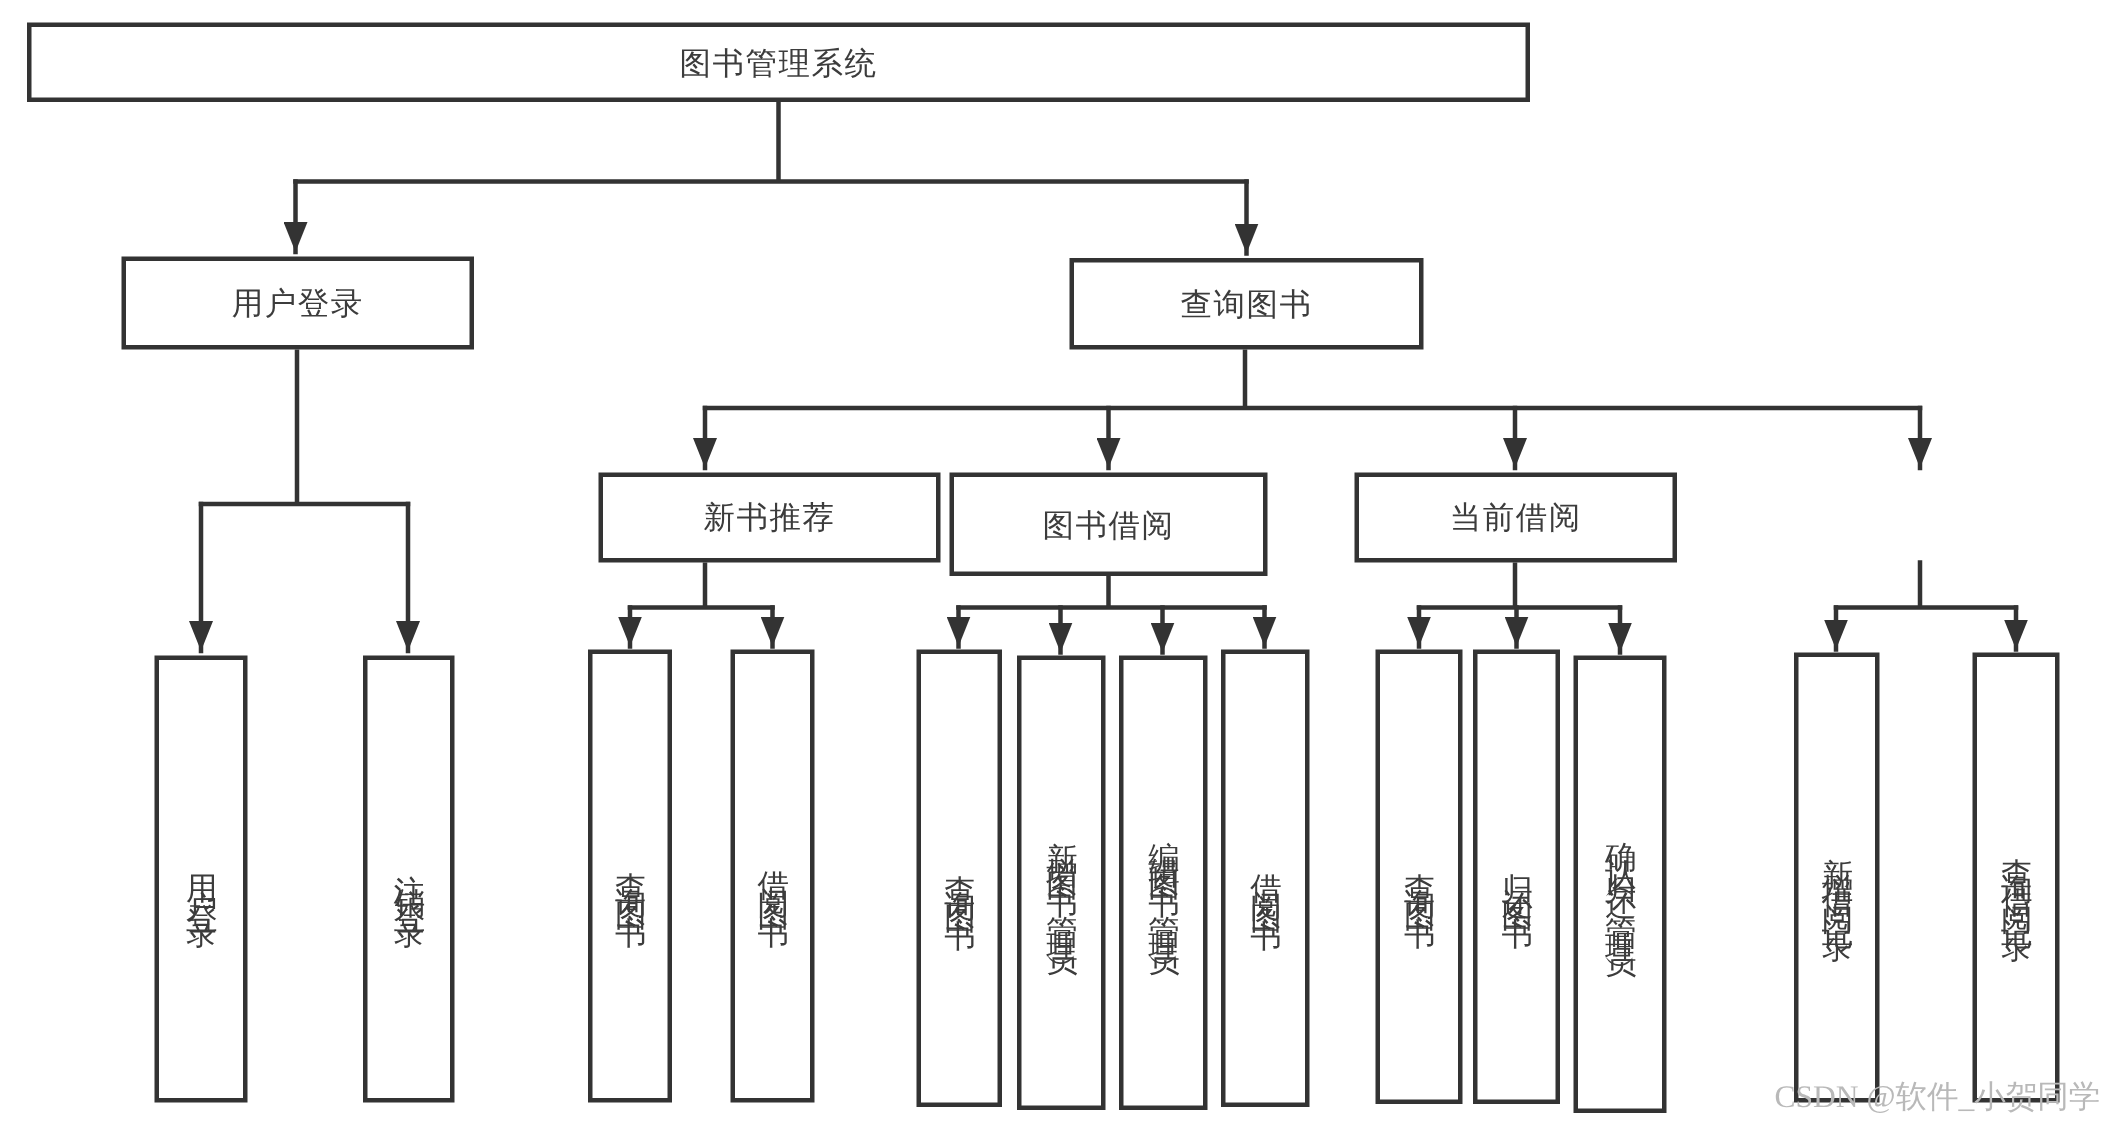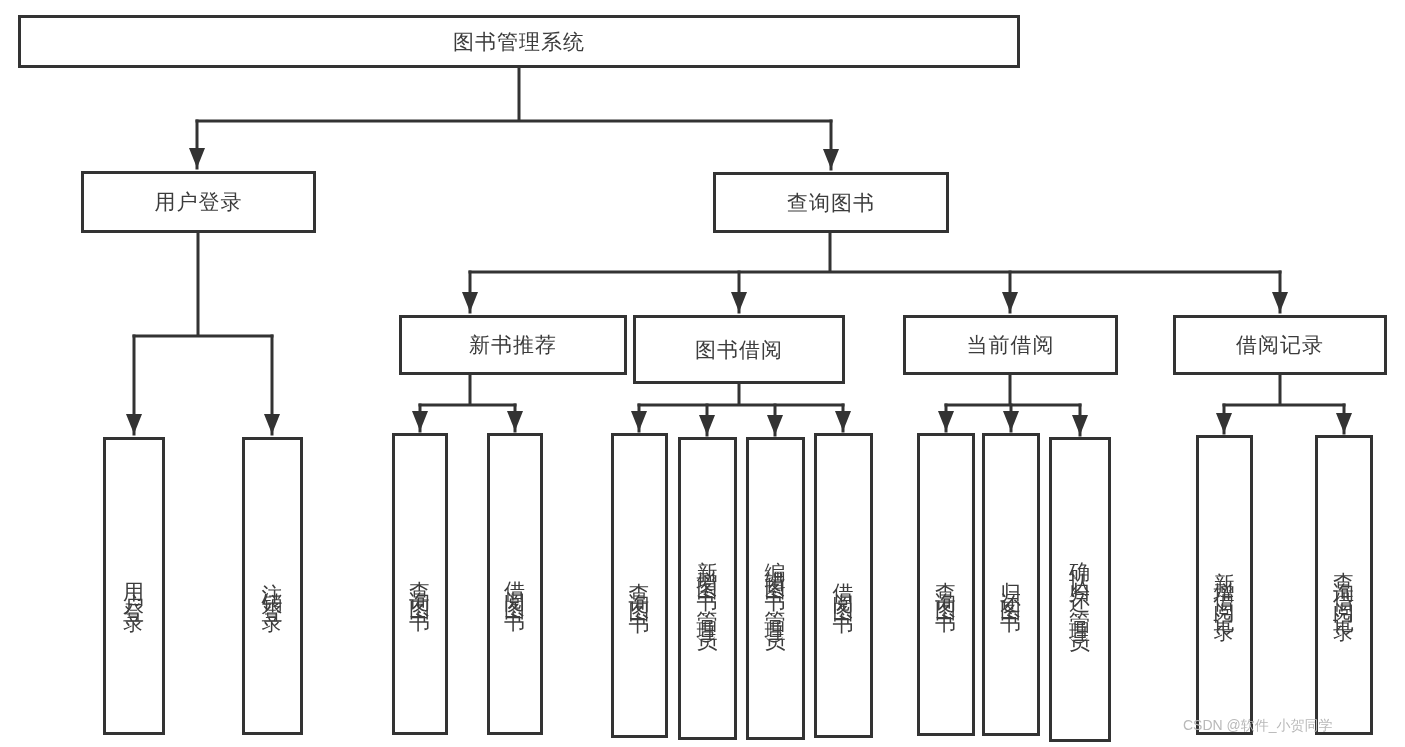--- a/index.html
+++ b/index.html
@@ -43,24 +43,25 @@
     text-orientation:mixed;
     letter-spacing:10px;
     font-size:21px;
     line-height:1;
   }
   .watermark{
     position:absolute;
     left:1183px;
     top:717px;
     width:222px;
-    font-size:14px;
+    font-size:21px;
     color:var(--watermark);
     white-space:nowrap;
     z-index:5;
+    font-family:Liberation Serif, serif;
   }
 </style>
 </head>
 <body>
 
 <div class="canvas">
 
   <svg class="connectors" viewBox="0 0 1405 747" xmlns="http://www.w3.org/2000/svg">
     <defs>
       <marker id="arrow" markerUnits="userSpaceOnUse" markerWidth="16" markerHeight="21" refX="8" refY="20" orient="0">
@@ -105,21 +106,20 @@
   </svg>
 
   <div class="node" style="left:18px;top:15px;width:1002px;height:53px;">图书管理系统</div>
 
   <div class="node" style="left:81px;top:171px;width:235px;height:62px;">用户登录</div>
   <div class="node" style="left:713px;top:172px;width:236px;height:61px;">查询图书</div>
 
   <div class="node" style="left:363px;top:315px;width:228px;height:60px;margin-left:36px;">新书推荐</div>
   <div class="node" style="left:633px;top:315px;width:212px;height:69px;">图书借阅</div>
   <div class="node" style="left:903px;top:315px;width:215px;height:60px;">当前借阅</div>
-  <div class="node" style="left:1173px;top:315px;width:214px;height:60px;">借阅记录</div>
 
   <div class="node leaf" style="left:103px;top:437px;width:62px;height:298px;">用户登录</div>
   <div class="node leaf" style="left:242px;top:437px;width:61px;height:298px;">注销登录</div>
 
   <div class="node leaf" style="left:392px;top:433px;width:56px;height:302px;">查询图书</div>
   <div class="node leaf" style="left:487px;top:433px;width:56px;height:302px;">借阅图书</div>
 
   <div class="node leaf" style="left:611px;top:433px;width:57px;height:305px;">查询图书</div>
   <div class="node leaf" style="left:678px;top:437px;width:59px;height:303px;">新增图书（管理员）</div>
   <div class="node leaf" style="left:746px;top:437px;width:59px;height:303px;">编辑图书（管理员）</div>

